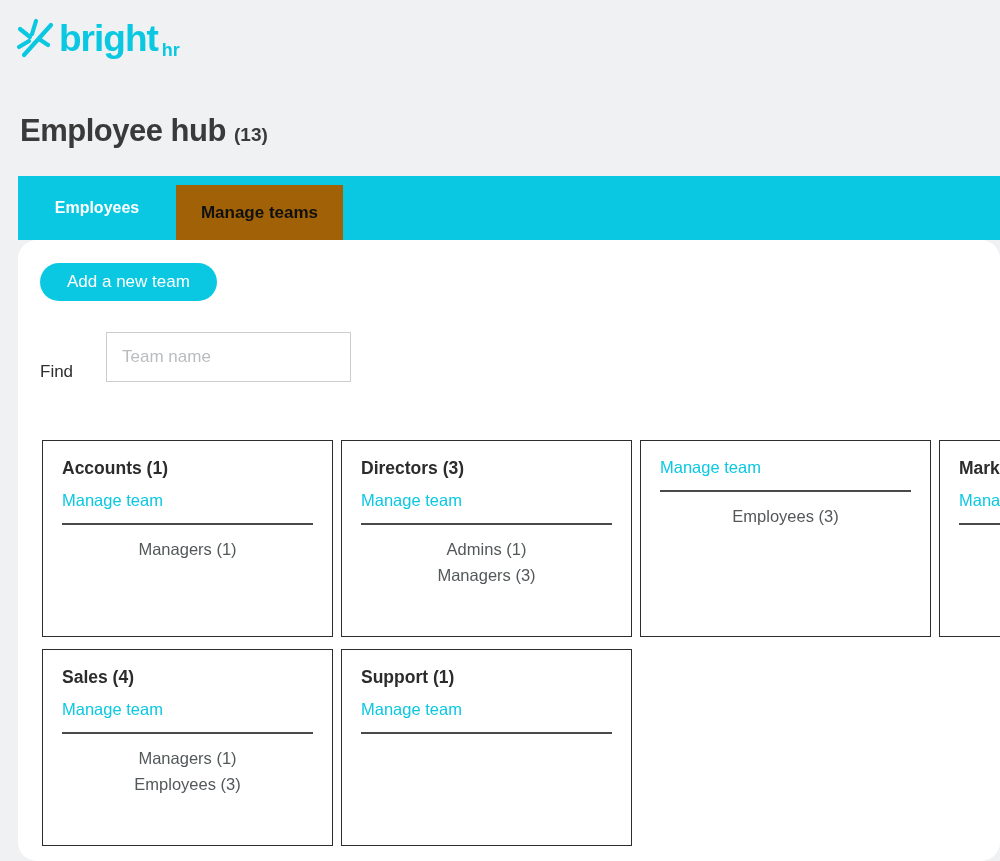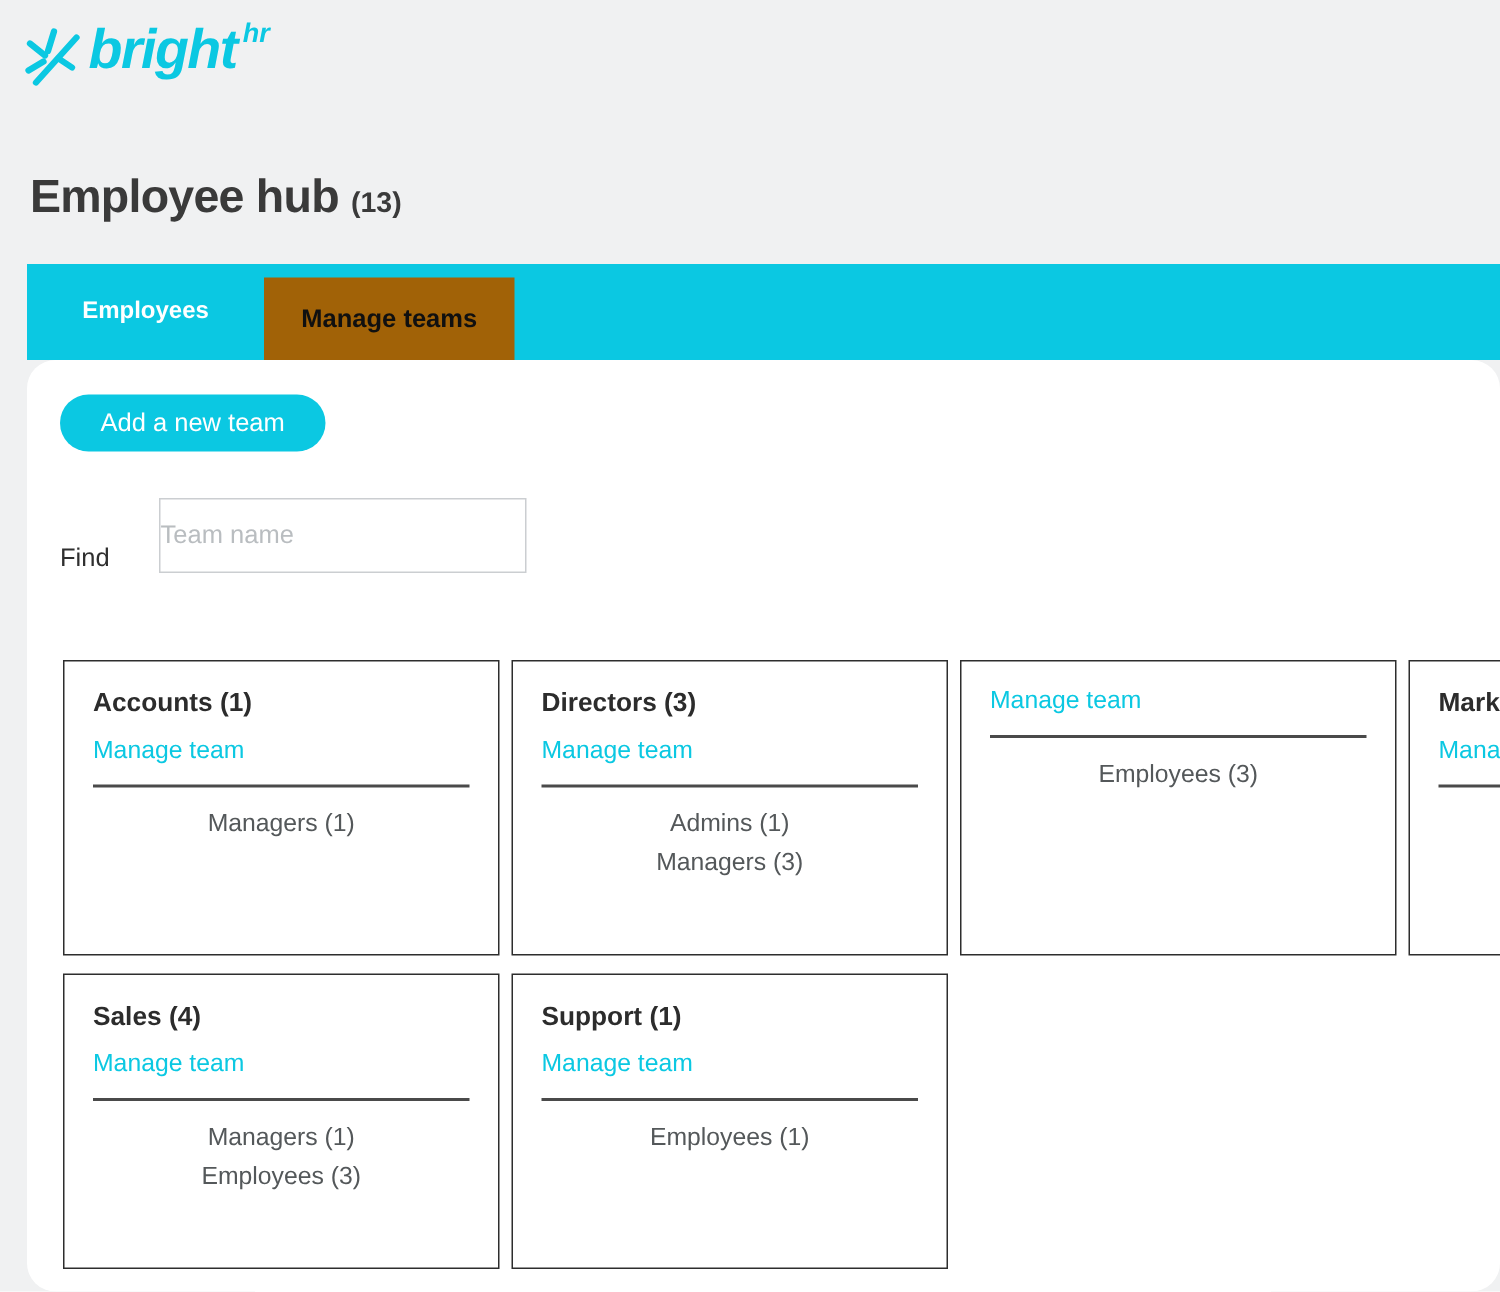--- a/index.html
+++ b/index.html
@@ -11,37 +11,37 @@
     --divider:#4a4a4a;
   }
   *{margin:0;padding:0;box-sizing:border-box;}
   html,body{width:1000px;height:861px;overflow:hidden;}
   body{
     background:var(--page-bg);
     font-family:"Liberation Sans", sans-serif;
     position:relative;
   }
   
-  .logo{position:absolute;top:12px;left:15px;display:flex;align-items:flex-start;cursor:pointer;font-style:italic;}
+  .logo{position:absolute;top:12px;left:15px;display:flex;align-items:flex-end;cursor:pointer;}
   .logo svg{margin-top:4px;}
   .logo-text{color:var(--accent);font-weight:bold;font-size:37px;letter-spacing:-1px;line-height:42px;margin-left:4px;}
   .logo-sup{color:var(--accent);font-weight:bold;font-size:18px;letter-spacing:0;vertical-align:14px;line-height:20px;}
   
   .page-title{position:absolute;top:113px;left:20px;font-size:31px;font-weight:bold;color:var(--heading);letter-spacing:-0.5px;}
   .page-title .count{font-size:19px;letter-spacing:0;}
   
   .tabbar{position:absolute;top:176px;left:18px;width:982px;height:64px;background:var(--accent);display:flex;align-items:flex-end;}
   .tab{height:64px;width:158px;display:flex;align-items:center;justify-content:center;color:#ffffff;font-weight:bold;font-size:16px;cursor:pointer;}
   .tab.active{height:55px;width:167px;background:#a16207;color:#101010;font-size:17px;}
   
   .panel{position:absolute;top:240px;left:18px;width:982px;height:621px;background:#ffffff;border-radius:19px;}
   .add-btn{position:absolute;top:23px;left:22px;height:38px;padding:0 27px;border:none;border-radius:19px;background:var(--accent);color:#ffffff;font-size:17px;font-family:"Liberation Sans",sans-serif;cursor:pointer;}
   .find-row{position:absolute;top:92px;left:22px;height:50px;display:flex;align-items:flex-end;}
   .find-label{font-size:17px;color:#2f2f2f;margin-right:33px;}
-  .find-input{width:245px;height:50px;border:1px solid #cbced1;background:#ffffff;font-size:17px;padding:0 0;color:#333;font-family:"Liberation Sans",sans-serif;}
+  .find-input{width:245px;height:50px;border:1px solid #cbced1;background:#ffffff;font-size:17px;padding:0 15px;color:#333;font-family:"Liberation Sans",sans-serif;}
   .find-input::placeholder{color:#b9bdc0;}
   
   .cards{position:absolute;top:200px;left:24px;width:1300px;}
   .cards-row{display:flex;gap:8px;margin-bottom:12px;}
   .card{width:291px;height:197px;background:#fff;border:1.5px solid var(--card-border);padding:17px 19px 0 19px;overflow:hidden;}
   .card-title{font-size:17.5px;font-weight:bold;color:#2c2c2c;white-space:nowrap;margin-bottom:12px;}
   .card-link{font-size:16.5px;color:var(--accent);text-decoration:none;white-space:nowrap;display:inline-block;margin-bottom:13px;cursor:pointer;}
   .card-divider{border:none;border-top:2px solid var(--divider);margin:0 0 11px 0;}
   .member-line{font-size:16.5px;color:var(--muted);line-height:26px;white-space:nowrap;text-align:center;}
 </style>
@@ -111,17 +111,16 @@
         <div class="card-title">Sales (4)</div>
         <a class="card-link">Manage team</a>
         <hr class="card-divider">
         <div class="member-line">Managers (1)</div>
         <div class="member-line">Employees (3)</div>
       </div>
       <div class="card">
         <div class="card-title">Support (1)</div>
         <a class="card-link">Manage team</a>
         <hr class="card-divider">
-        <div class="member-line">Employees (1)</div>
       </div>
     </div>
   </div>
 </main>
 
 </body></html>

